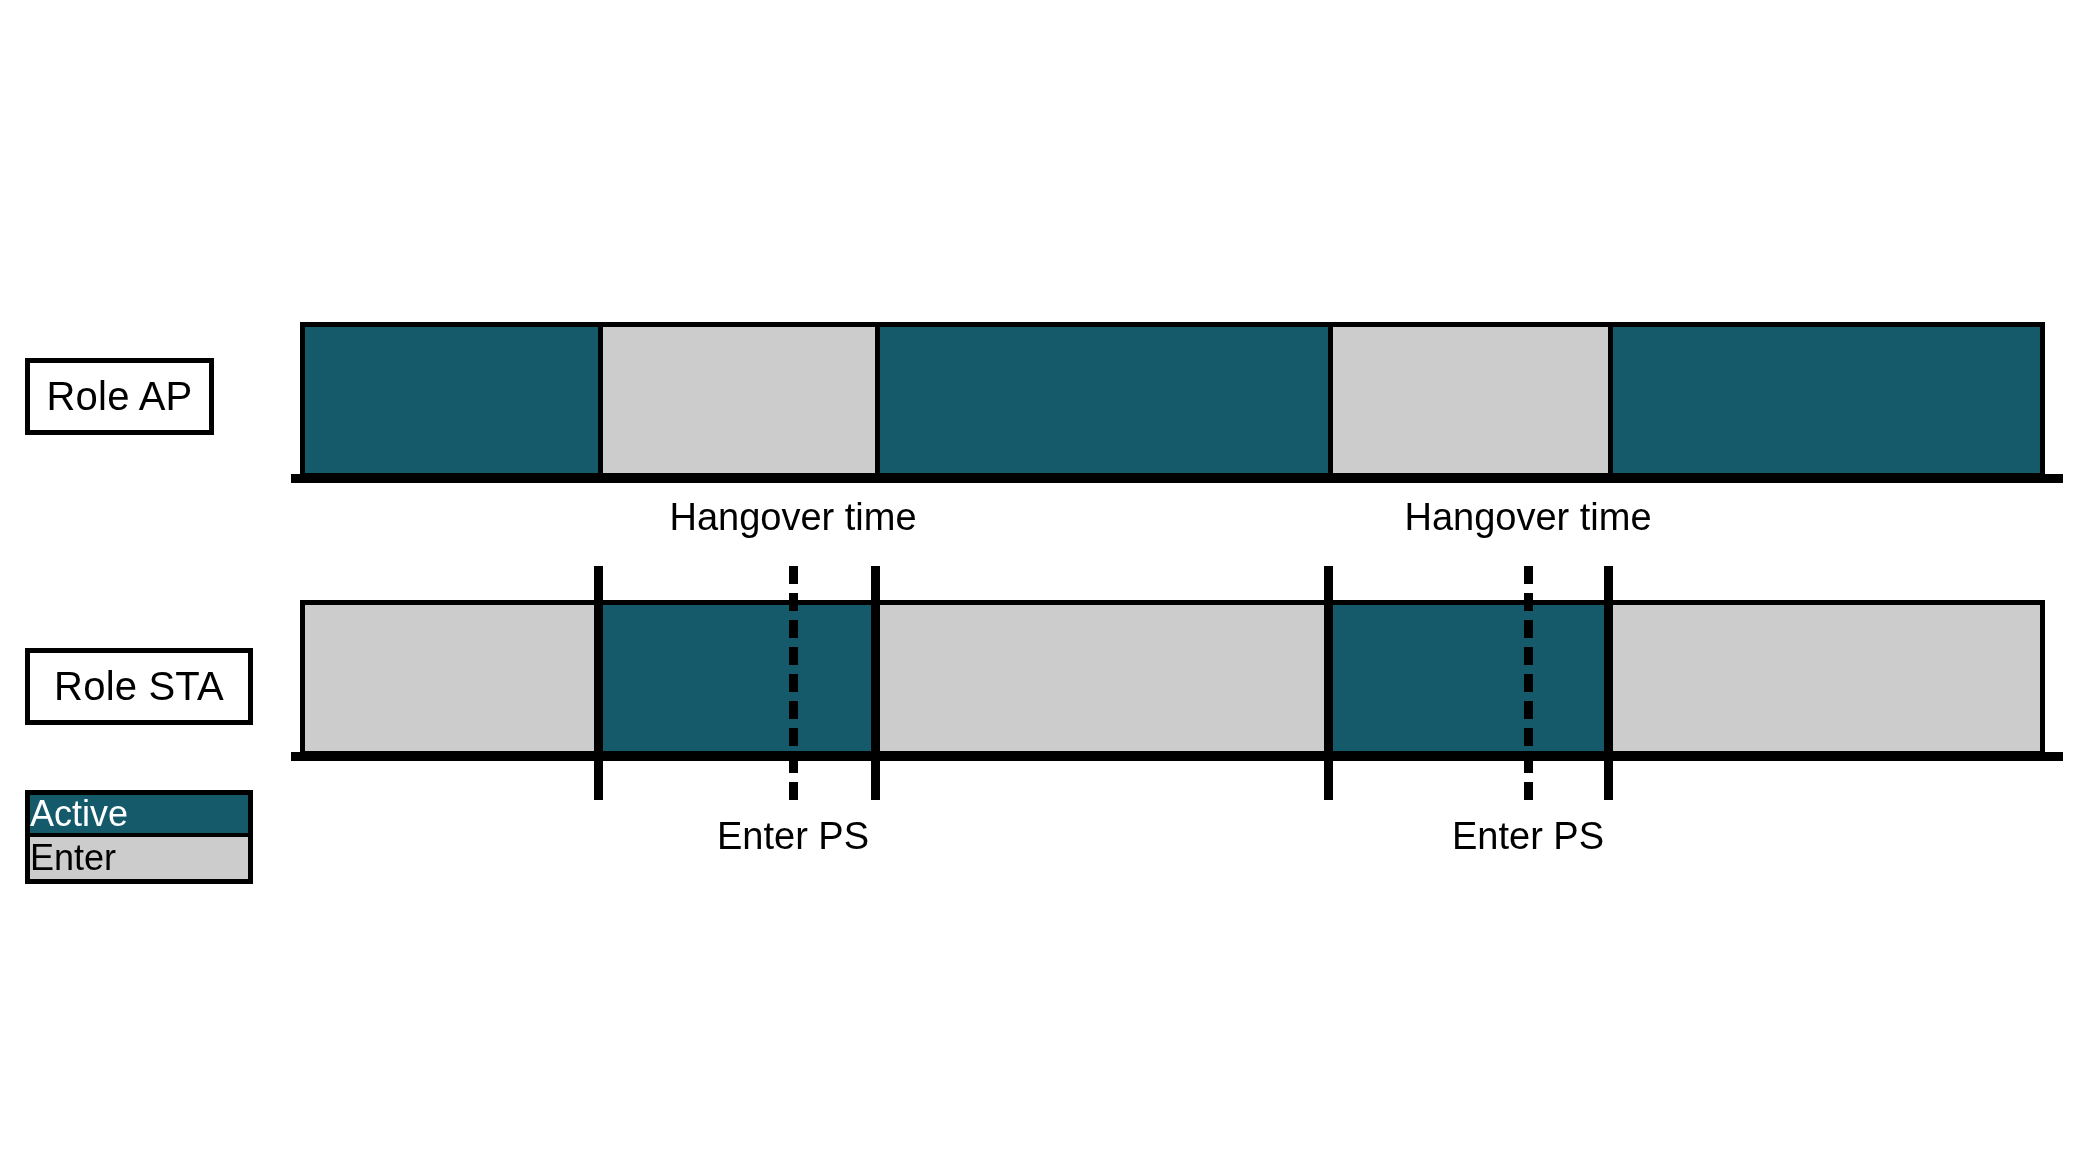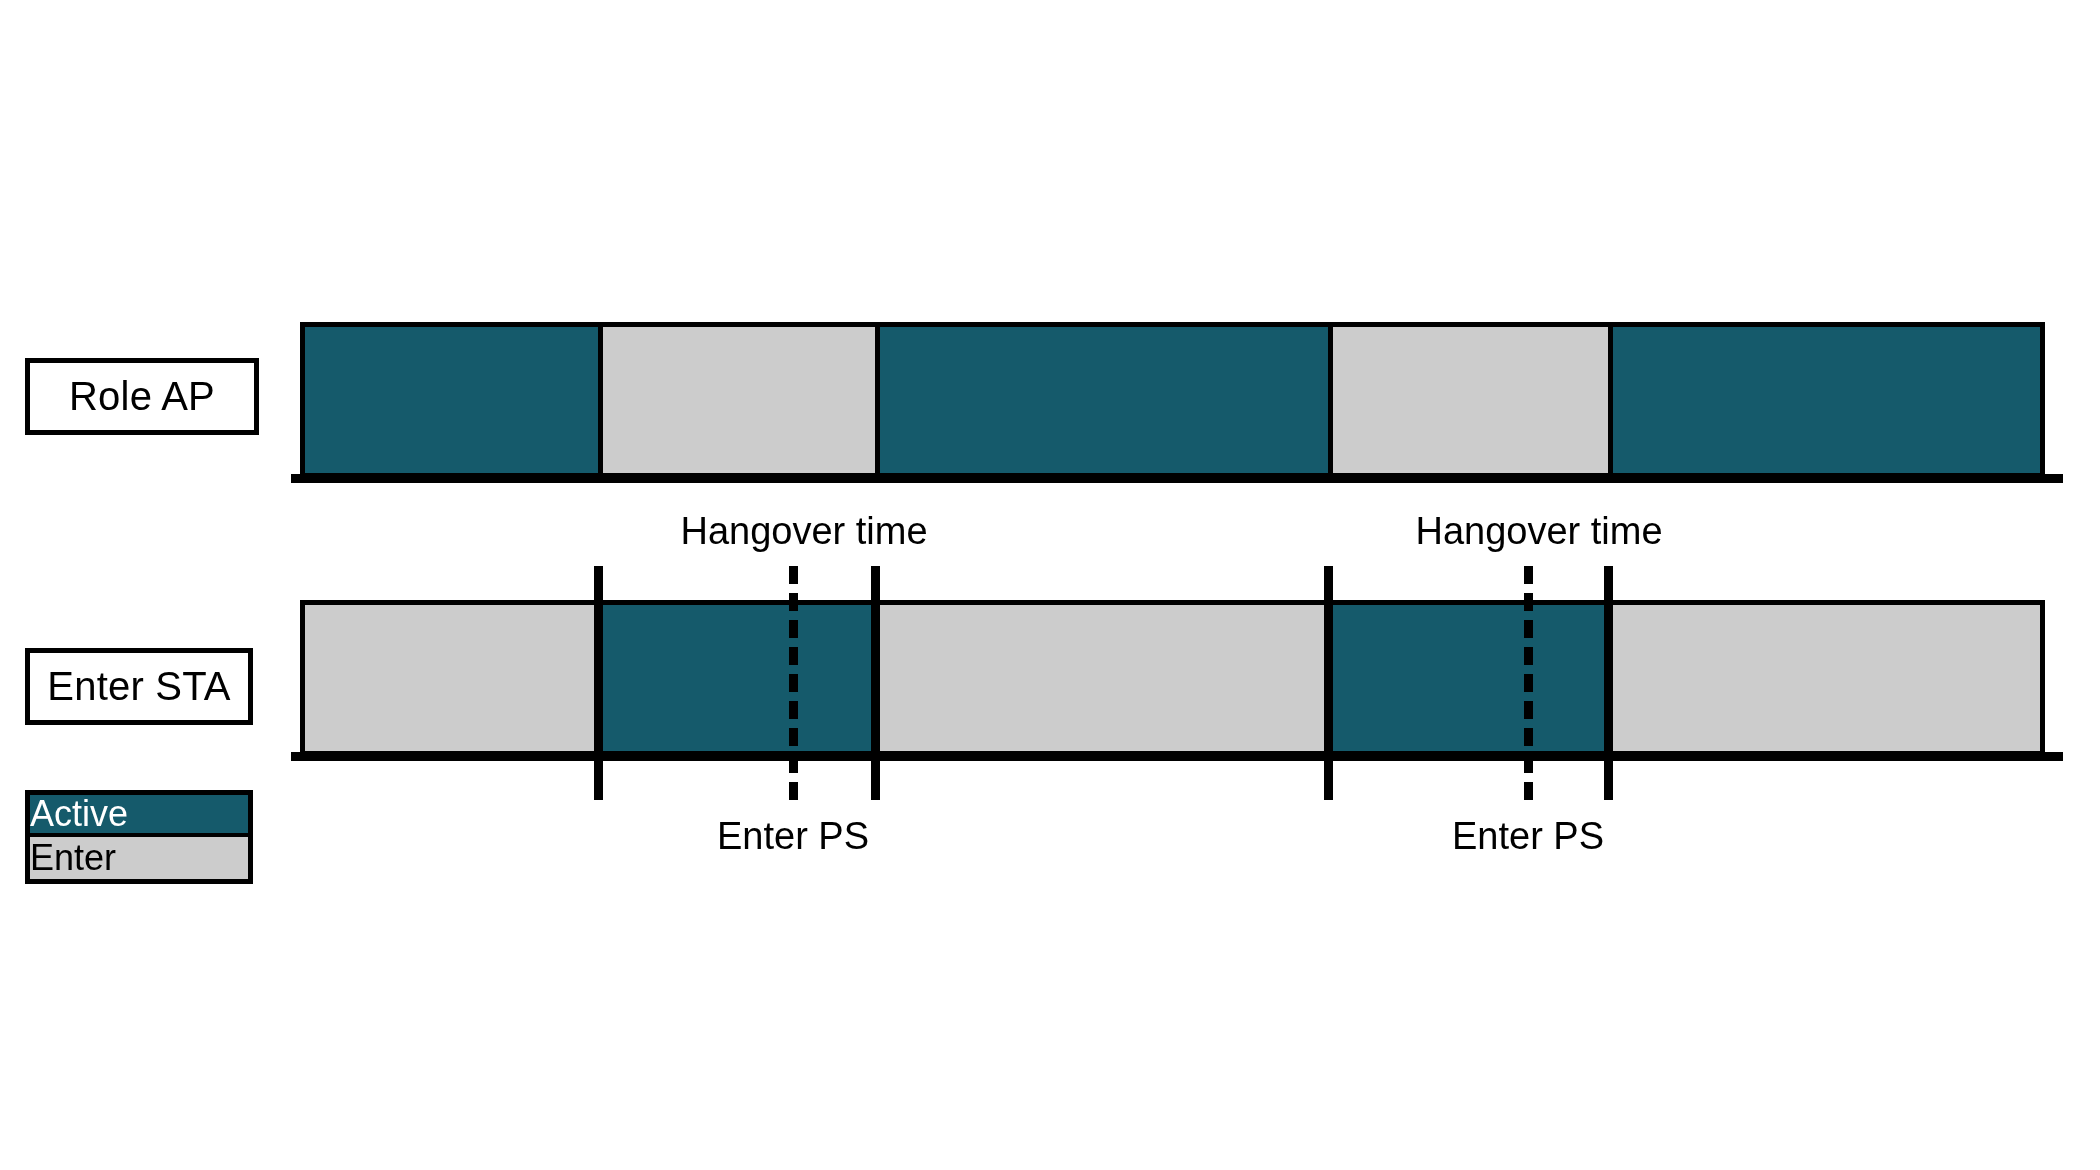--- a/index.html
+++ b/index.html
@@ -27,21 +27,21 @@
     border: 5px solid #000000;
     background: #ffffff;
     display: flex;
     align-items: center;
     justify-content: center;
     color: #000000;
     font-size: 40px;
     letter-spacing: 0.2px;
     white-space: nowrap;
   }
-  #role-ap-box  { left: 25px;  top: 358px; width: 234px; height: 77px; }
+  #role-ap-box  { left: 25px;  top: 358px; width: 189px; height: 77px; }
   #role-sta-box { left: 25px;  top: 648px; width: 228px; height: 77px; }
 
   
   #legend {
     position: absolute;
     left: 25px;
     top: 790px;
     width: 228px;
     box-sizing: border-box;
     border: 5px solid #000000;
@@ -115,34 +115,34 @@
   }
 
   
   .annot {
     position: absolute;
     font-size: 38px;
     color: #000000;
     white-space: nowrap;
     transform: translateX(-50%);
   }
-  .annot.hangover { top: 510px; margin-left: 11px; }
+  .annot.hangover { top: 496px; }
   .annot.enterps  { top: 815px; }
 </style>
 </head>
 <body>
 
 <div id="stage">
 
   <div id="role-ap-box" class="role-box">
     <span>Role AP</span>
   </div>
 
   <div id="role-sta-box" class="role-box">
-    <span>Enter STA</span>
+    <span>Role STA</span>
   </div>
 
   <div id="legend">
     <div class="legend-row active">
       <span>Active</span>
     </div>
     <div class="legend-row absent">
       <span>Enter</span>
     </div>
   </div>

